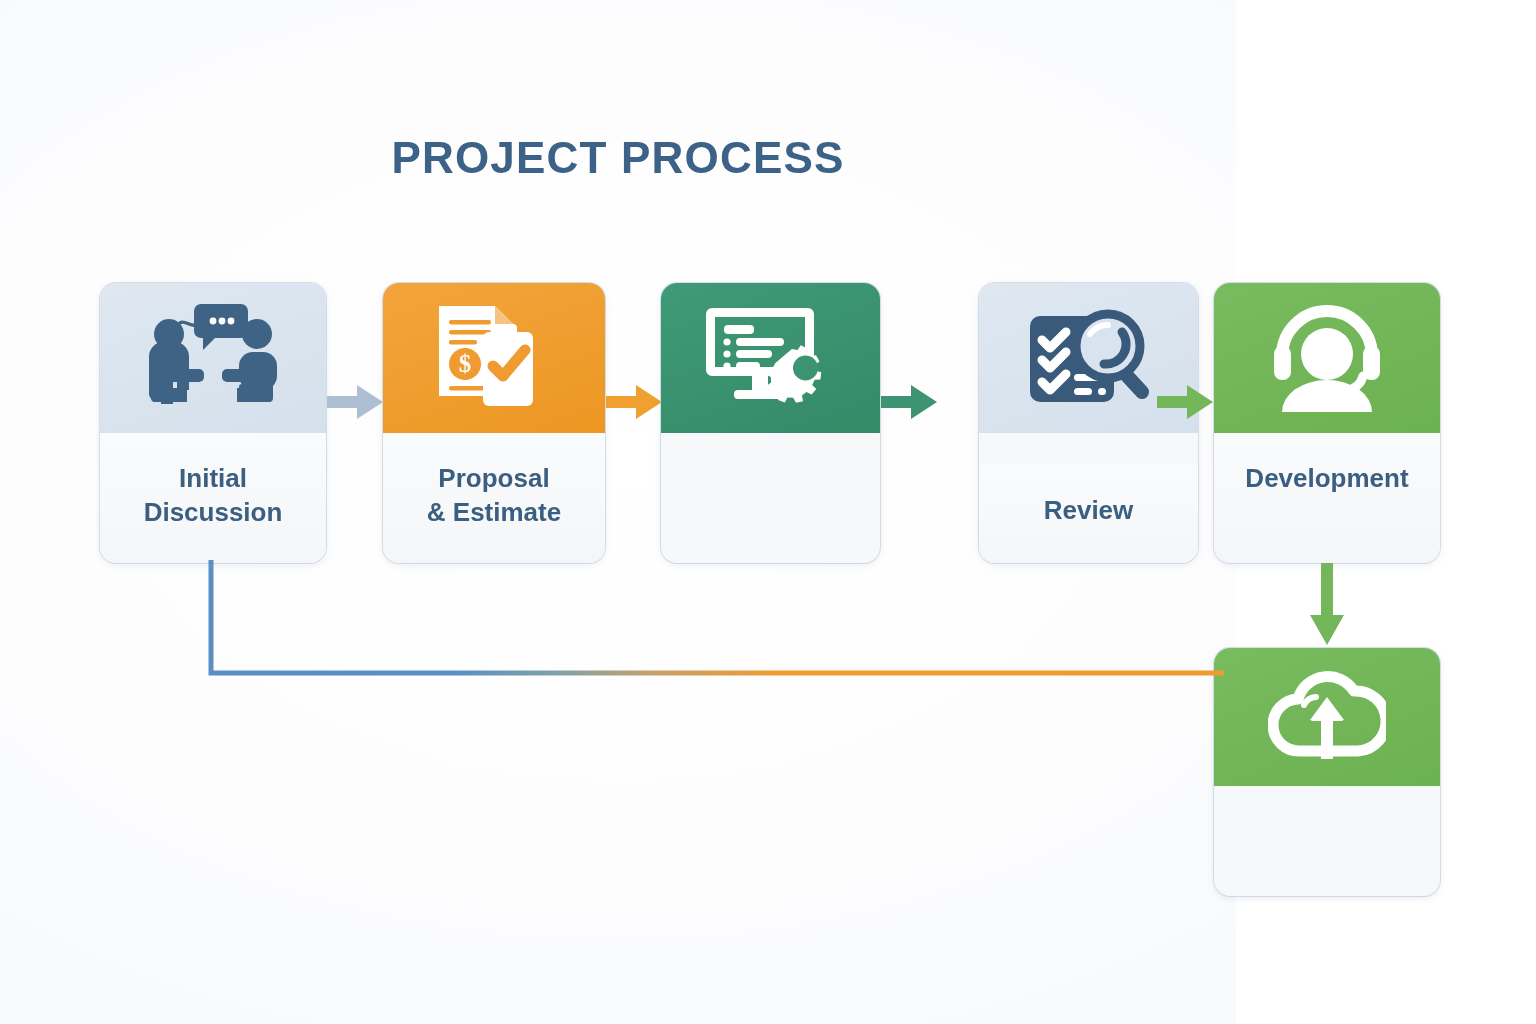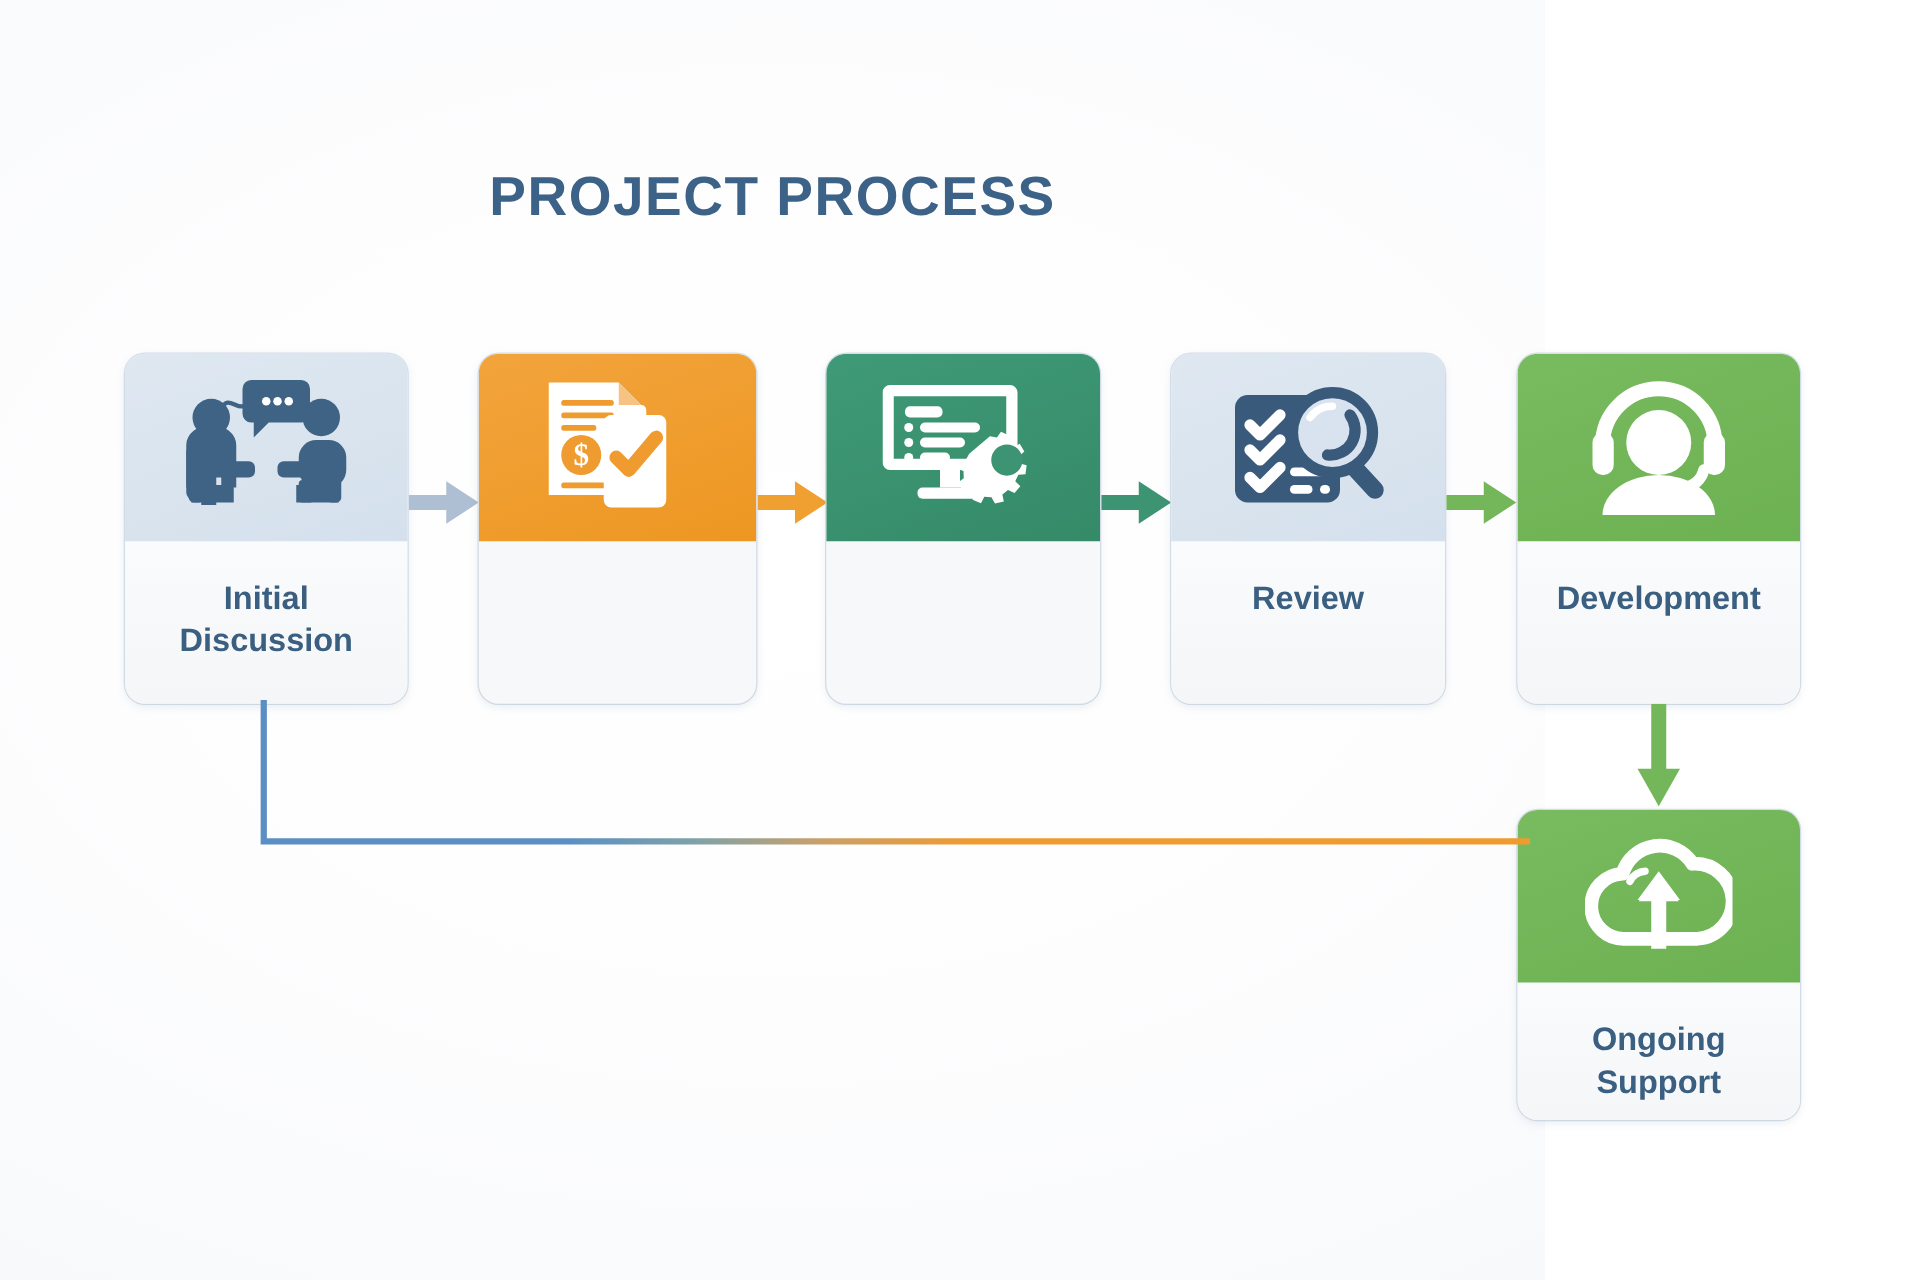--- a/index.html
+++ b/index.html
@@ -75,21 +75,21 @@
     text-align: center;
     line-height: 1.32;
     white-space: pre-line;
     user-select: none;
   }
 
   
   #card-1 { left: 100px;  top: 283px; width: 226px; height: 280px; }
   #card-2 { left: 383px;  top: 283px; width: 222px; height: 280px; }
   #card-3 { left: 661px;  top: 283px; width: 219px; height: 280px; }
-  #card-4 { left: 937px;  top: 283px; width: 219px; height: 280px; }
+  #card-4 { left: 979px;  top: 283px; width: 219px; height: 280px; gap: 32px; }
   #card-5 { left: 1214px; top: 283px; width: 226px; height: 280px; }
   #card-6 { left: 1214px; top: 648px; width: 226px; height: 248px; }
   #card-6 .card-head { height: 138px; flex: 0 0 138px; }
 
   
   .arrow-h {
     position: absolute;
     top: 383px;
     height: 38px;
     width: 56px;
@@ -182,20 +182,24 @@
           <circle cx="34" cy="62" r="16" fill="#ef9b2f"></circle>
           <text x="34" y="70" font-family="Liberation Serif, serif" font-size="25" font-weight="bold" fill="#ffffff" text-anchor="middle">$</text>
           <rect x="18" y="84" width="44" height="4.6" rx="2" fill="#ef9b2f"></rect>
 
           <path d="M58 30 h38 a6 6 0 0 1 6 6 v62 a6 6 0 0 1 -6 6 h-38 a6 6 0 0 1 -6 -6 v-62 a6 6 0 0 1 6 -6 z" fill="#ffffff"></path>
           <rect x="68" y="22" width="18" height="14" rx="4" fill="#ffffff"></rect>
           <path d="M62 64 l10 10 22 -26" stroke="#ef9b2f" stroke-width="11" fill="none" stroke-linecap="round" stroke-linejoin="round"></path>
         </svg>
       </span>
     </div>
+    <div class="card-body">
+      <div class="card-label">Proposal
+&amp; Estimate</div>
+    </div>
   </div>
 
   <div class="arrow-h" id="arrow-2">
     <svg viewBox="0 0 56 38" preserveAspectRatio="none">
       <path d="M0 13 h30 v-11 l26 17 -26 17 v-11 h-30 z" fill="#f0a030"></path>
     </svg>
   </div>
 
   <div class="card" id="card-3">
     <div class="card-head grad-teal">
@@ -296,24 +300,20 @@
   <div class="card" id="card-6">
     <div class="card-head grad-green">
       <span>
         <svg width="118" height="96" viewBox="0 0 118 96">
           <path d="M32 84 a26 26 0 0 1 -2 -52 a31 31 0 0 1 56 -8 a24 24 0 0 1 4 60 z" fill="none" stroke="#ffffff" stroke-width="11" stroke-linejoin="round"></path>
           <path d="M36 38 a14 14 0 0 1 12 -8" stroke="#ffffff" stroke-width="6" fill="none" stroke-linecap="round"></path>
           <path d="M59 92 v-38 h-16 l16 -22 16 22 h-16" fill="#ffffff"></path>
           <path d="M59 30 l17 23 h-11 v39 h-12 v-39 h-11 z" fill="#ffffff"></path>
         </svg>
       </span>
-    </div>
-    <div class="card-body">
-      <div class="card-label">Ongoing
-Support</div>
     </div>
   </div>
 
   <div id="feedback-loop">
     <svg viewBox="0 0 1340 130" preserveAspectRatio="none">
       <defs>
         <linearGradient id="loopGrad" x1="0" y1="0" x2="1" y2="0">
           <stop offset="0%" stop-color="#5b8fc4"></stop>
           <stop offset="24%" stop-color="#5b8fc4"></stop>
           <stop offset="34%" stop-color="#7fa2a8"></stop>

